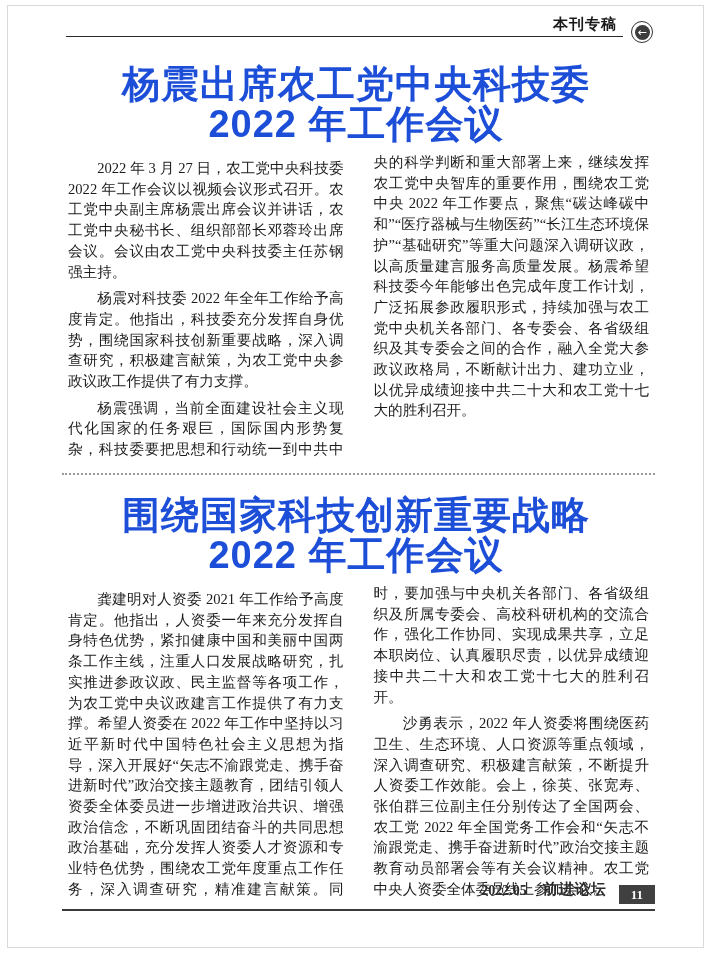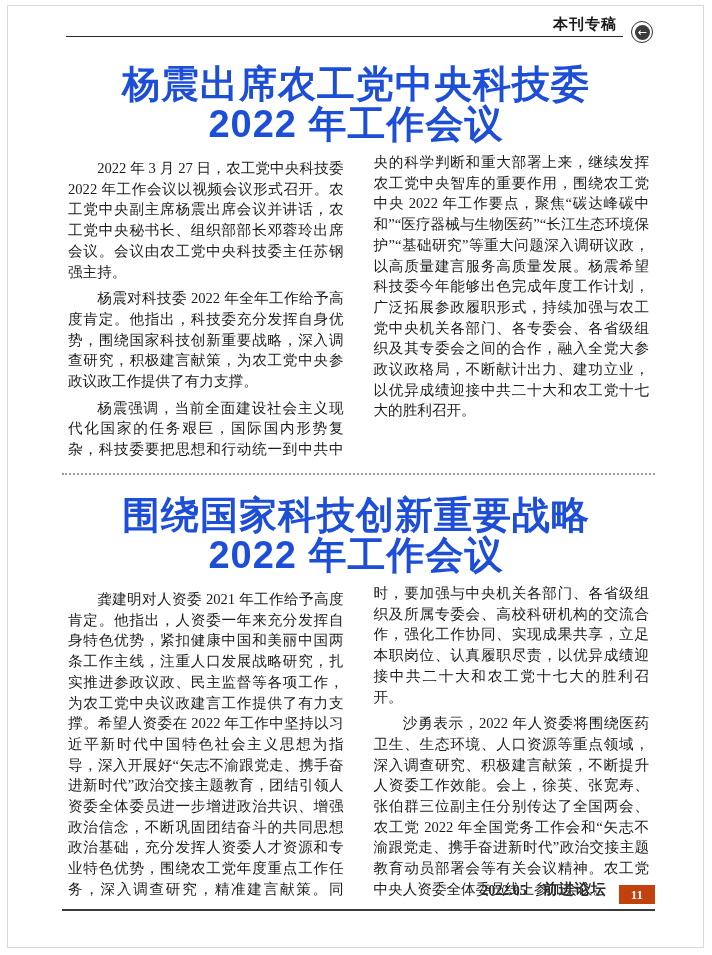--- a/index.html
+++ b/index.html
@@ -55,21 +55,21 @@
   
   .footer {
     position:absolute; left:62px; right:57px; bottom:44px;
     display:flex; justify-content:flex-end; align-items:flex-end;
     border-bottom:2px solid #3a3a3a; padding-bottom:10px;
     font-family:Liberation Serif, serif;
   }
   .footer-issue { font-weight:bold; font-size:14px; color:#2b2b2b; margin-right:16px; }
   .footer-journal { font-weight:bold; font-size:15px; color:#2b2b2b; margin-right:12px; letter-spacing:1px; }
   .footer-pagenum {
-    background:#c2410c; color:#ffffff; font-weight:bold; font-size:13px;
+    background:#404040; color:#ffffff; font-weight:bold; font-size:13px;
     padding:2px 12px 1px 12px; margin-bottom:-5px; line-height:16px;
   }
 </style>
 </head>
 <body>
 
 <div class="page">
   <div class="frame"></div>
 
   <div class="header">

